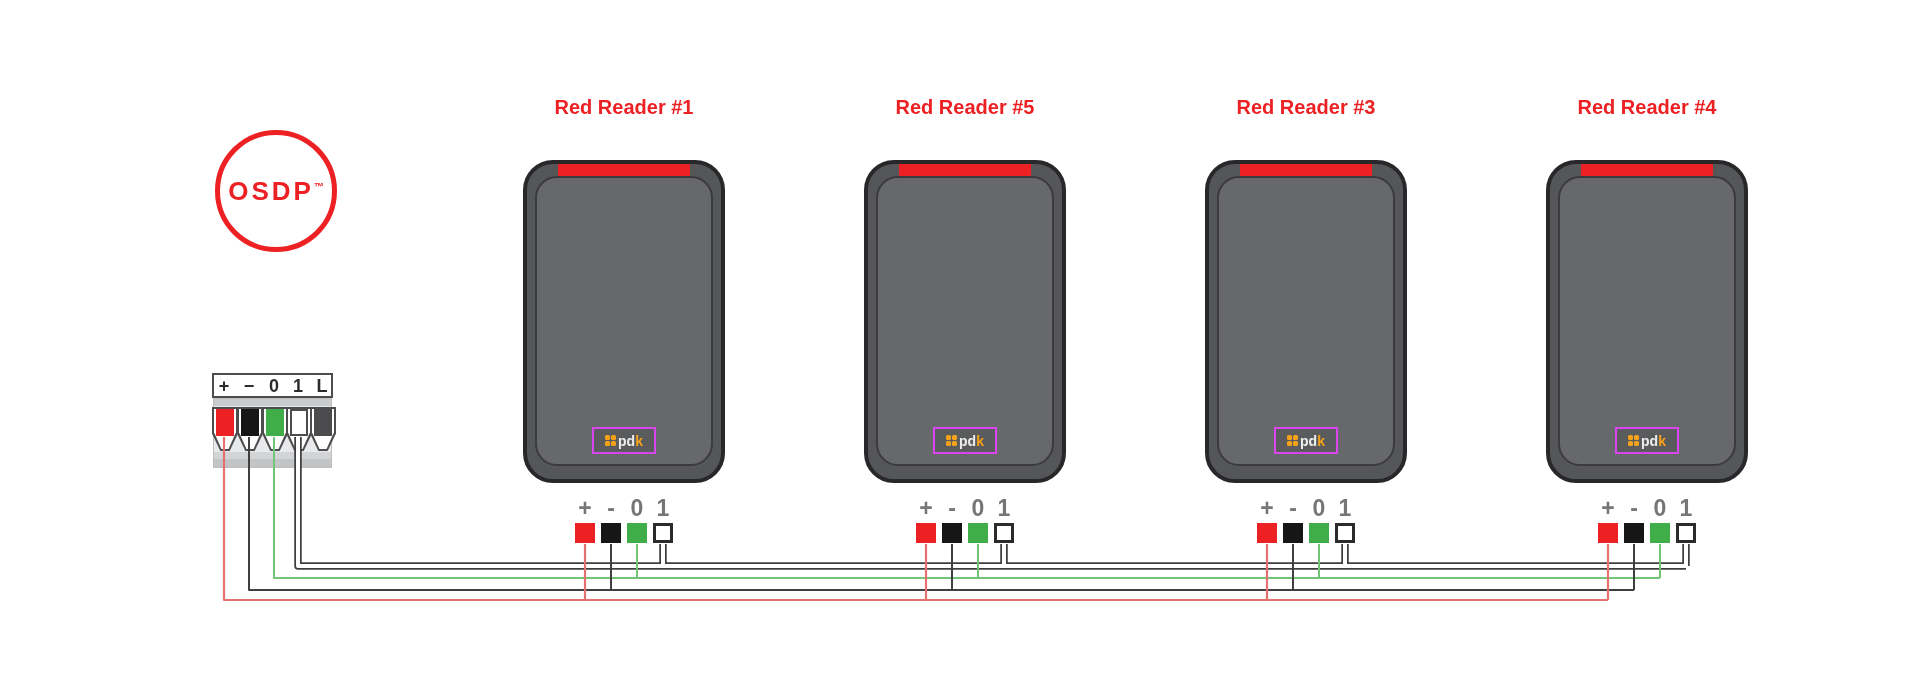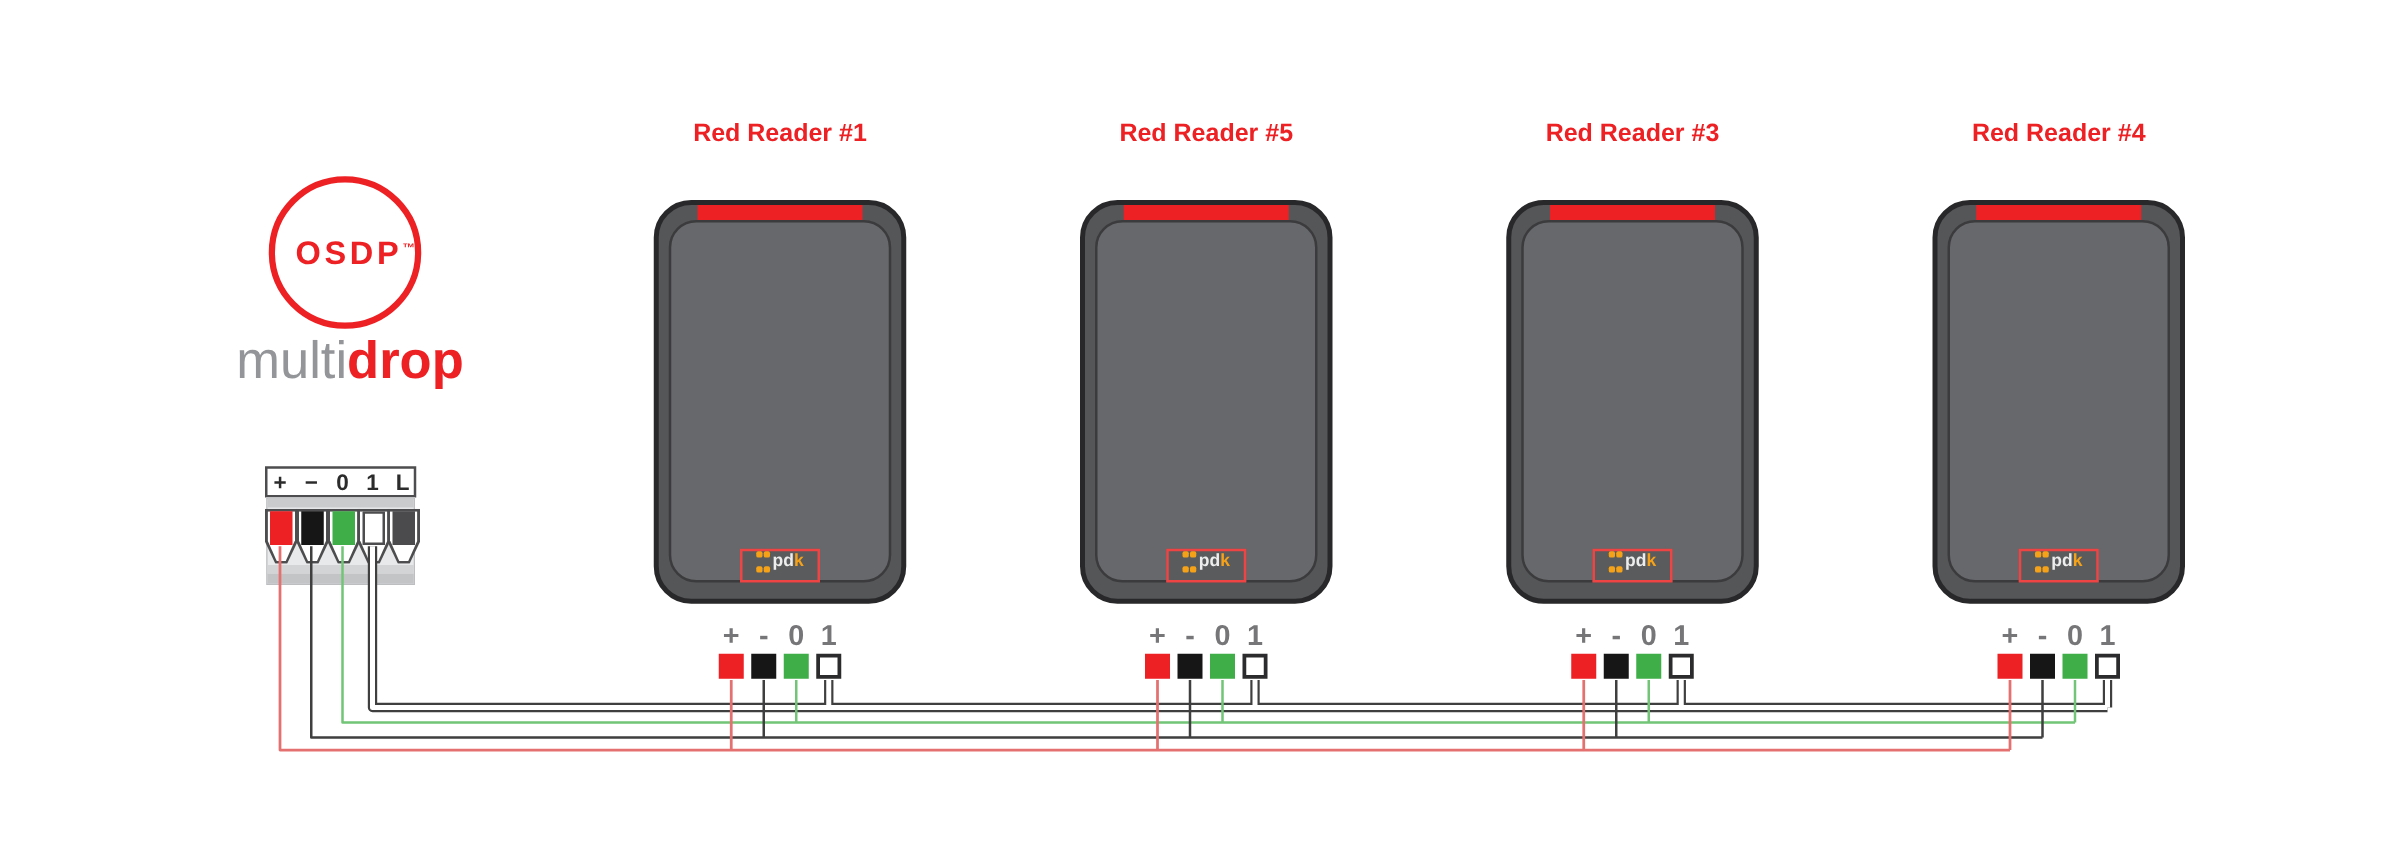--- a/index.html
+++ b/index.html
@@ -4,23 +4,23 @@
 <style>
   html,body{margin:0;padding:0;background:#ffffff;}
   #stage{position:relative;width:1920px;height:691px;background:#ffffff;overflow:hidden;
          font-family:"Liberation Sans", sans-serif;}
   :root{
     --red:#ed2024; --wire-red:#e57070; --wire-green:#72c577; --wire-dark:#3f3f40;
     --body-gray:#555658; --panel-gray:#67686b; --sq-green:#3fae49; --orange:#f6a218;
   }
 
   
-  #osdp-circle{position:absolute;left:215px;top:141px;width:122px;height:122px;
+  #osdp-circle{position:absolute;left:215px;top:130px;width:122px;height:122px;
     border:5px solid var(--red);border-radius:50%;box-sizing:border-box;
-    display:flex;align-items:center;justify-content:flex-end;}
+    display:flex;align-items:center;justify-content:center;}
   #osdp-circle .osdp-word{font-size:26px;font-weight:bold;color:var(--red);letter-spacing:3px;}
   #osdp-circle .tm{font-size:10px;color:var(--red);vertical-align:super;letter-spacing:0;}
   #multidrop{position:absolute;left:170px;top:264px;width:220px;text-align:center;
     font-size:42px;white-space:nowrap;}
   #multidrop .light{color:#939598;font-weight:normal;}
   #multidrop .bold{color:var(--red);font-weight:bold;}
 
   
   #tblock{position:absolute;left:212px;top:373px;width:121px;height:95px;}
   .tb-header{position:absolute;top:0;left:0;width:121px;height:25px;background:#ffffff;
@@ -48,43 +48,42 @@
   
   .reader{position:absolute;top:96px;width:202px;height:470px;}
   .reader-title{position:absolute;top:0;left:-45px;width:292px;text-align:center;
     font-size:20px;font-weight:bold;color:var(--red);white-space:nowrap;}
   .reader-body{position:absolute;top:64px;left:0;width:202px;height:323px;box-sizing:border-box;
     background:var(--body-gray);border:4px solid #28282a;border-radius:30px;overflow:hidden;}
   .reader-led{position:absolute;top:0;left:50%;transform:translateX(-50%);
     width:132px;height:15px;background:var(--red);}
   .reader-panel{position:absolute;left:8px;right:8px;top:12px;bottom:13px;
     background:var(--panel-gray);border:2px solid #3b3b3d;border-radius:22px;}
-  .pdk-badge{position:absolute;left:50%;top:275px;transform:translateX(-50%);
-    width:64px;height:27px;background:#5a5b5d;border:2px solid #ef4444;box-sizing:border-box;
-    display:flex;justify-content:center;gap:2px;}
+  .pdk-badge{position:absolute;left:50%;top:263px;transform:translateX(-50%);
+    width:64px;height:27px;background:#5a5b5d;border:2px solid #d946ef;box-sizing:border-box;
+    display:flex;align-items:center;justify-content:center;gap:2px;}
   .pdk-dots{display:grid;grid-template-columns:5px 5px;grid-gap:1px;}
   .pdk-dots i{width:5px;height:5px;background:var(--orange);border-radius:1.5px;display:block;}
   .pdk-text{font-size:14px;font-weight:bold;color:#ededed;line-height:14px;}
   .pdk-text .k{color:var(--orange);}
   .pin-label{position:absolute;top:399px;width:30px;text-align:center;
     font-size:23px;font-weight:bold;color:#767679;}
   .pin-square{position:absolute;top:427px;width:20px;height:20px;}
   .pin-square.c-white{border:3px solid #2b2b2d;}
   .pl-0{left:47px;} .pl-1{left:73px;} .pl-2{left:99px;} .pl-3{left:125px;}
   .ps-0{left:52px;} .ps-1{left:78px;} .ps-2{left:104px;} .ps-3{left:130px;}
 </style>
 </head>
 <body>
 
 <div id="stage">
 
   <div id="osdp-circle">
     <span class="osdp-word"><span>OSDP</span><span class="tm">™</span></span>
   </div>
-  <div id="multidrop"><span class="light">multi</span><span class="bold">drop</span></div>
 
   <div id="tblock">
     <div class="tb-header">
       <span class="tb-label" style="left:-2px">+</span>
       <span class="tb-label" style="left:23px">−</span>
       <span class="tb-label" style="left:48px">0</span>
       <span class="tb-label" style="left:72px">1</span>
       <span class="tb-label" style="left:96px">L</span>
     </div>
     <div class="tb-body">

